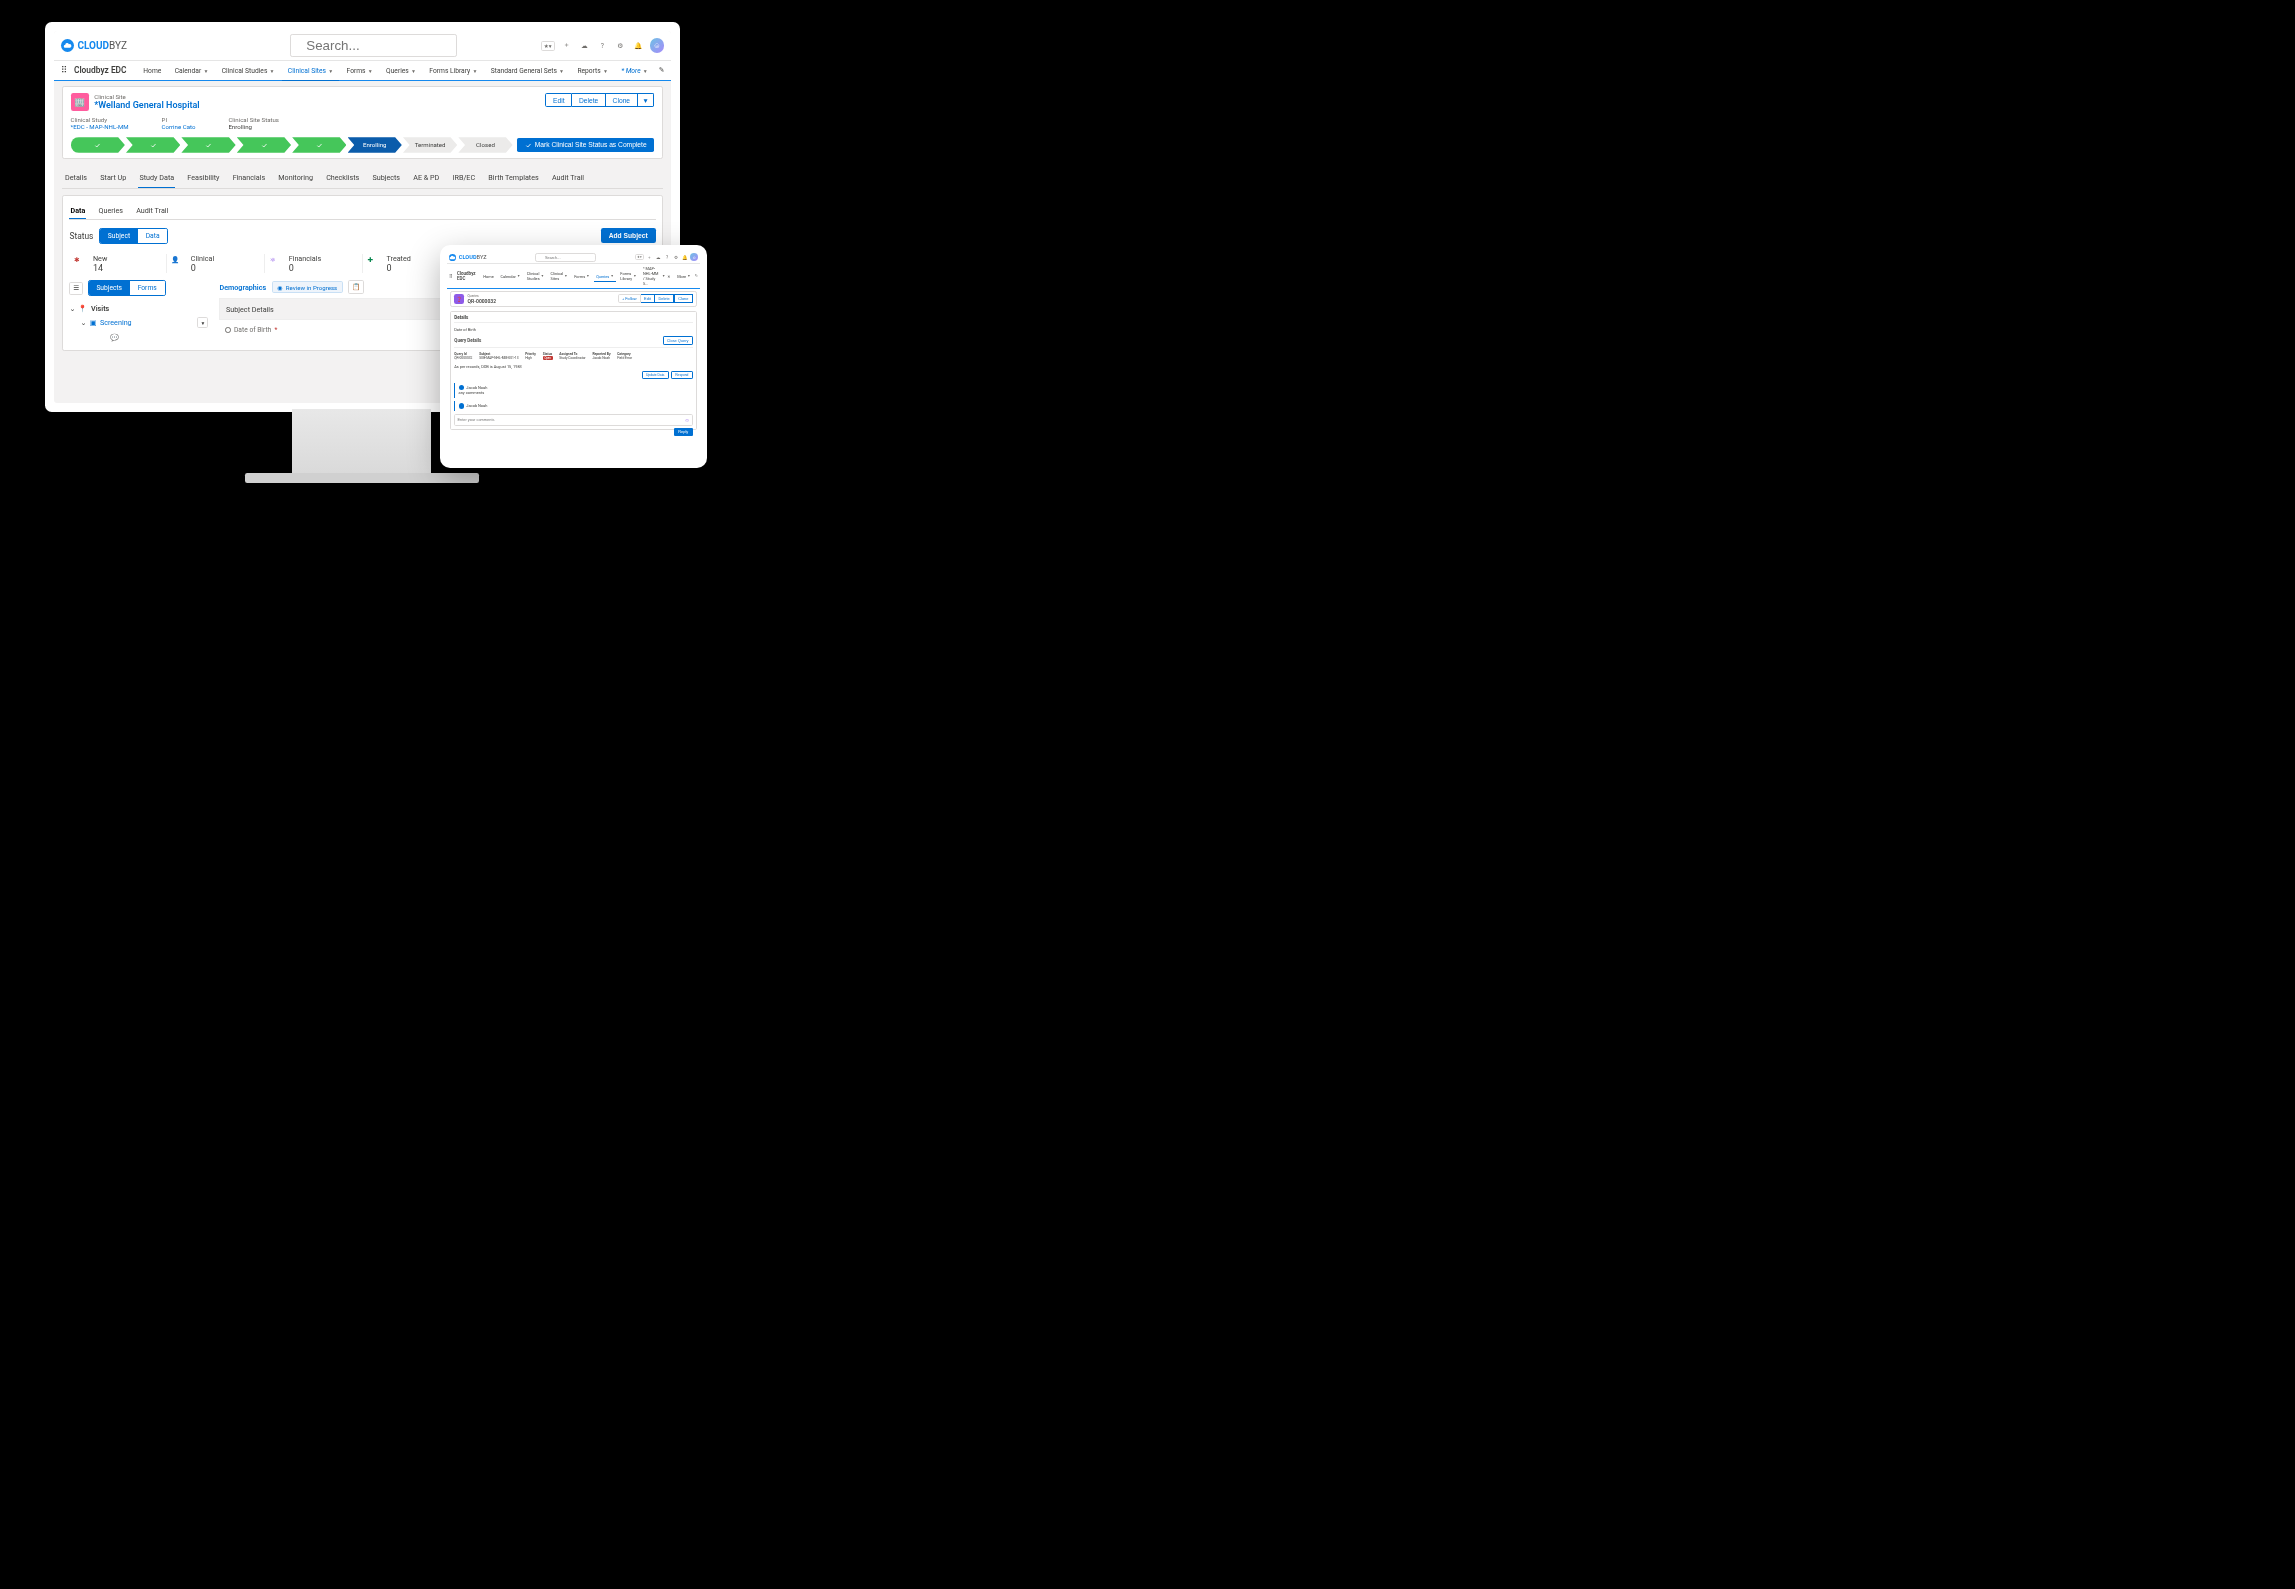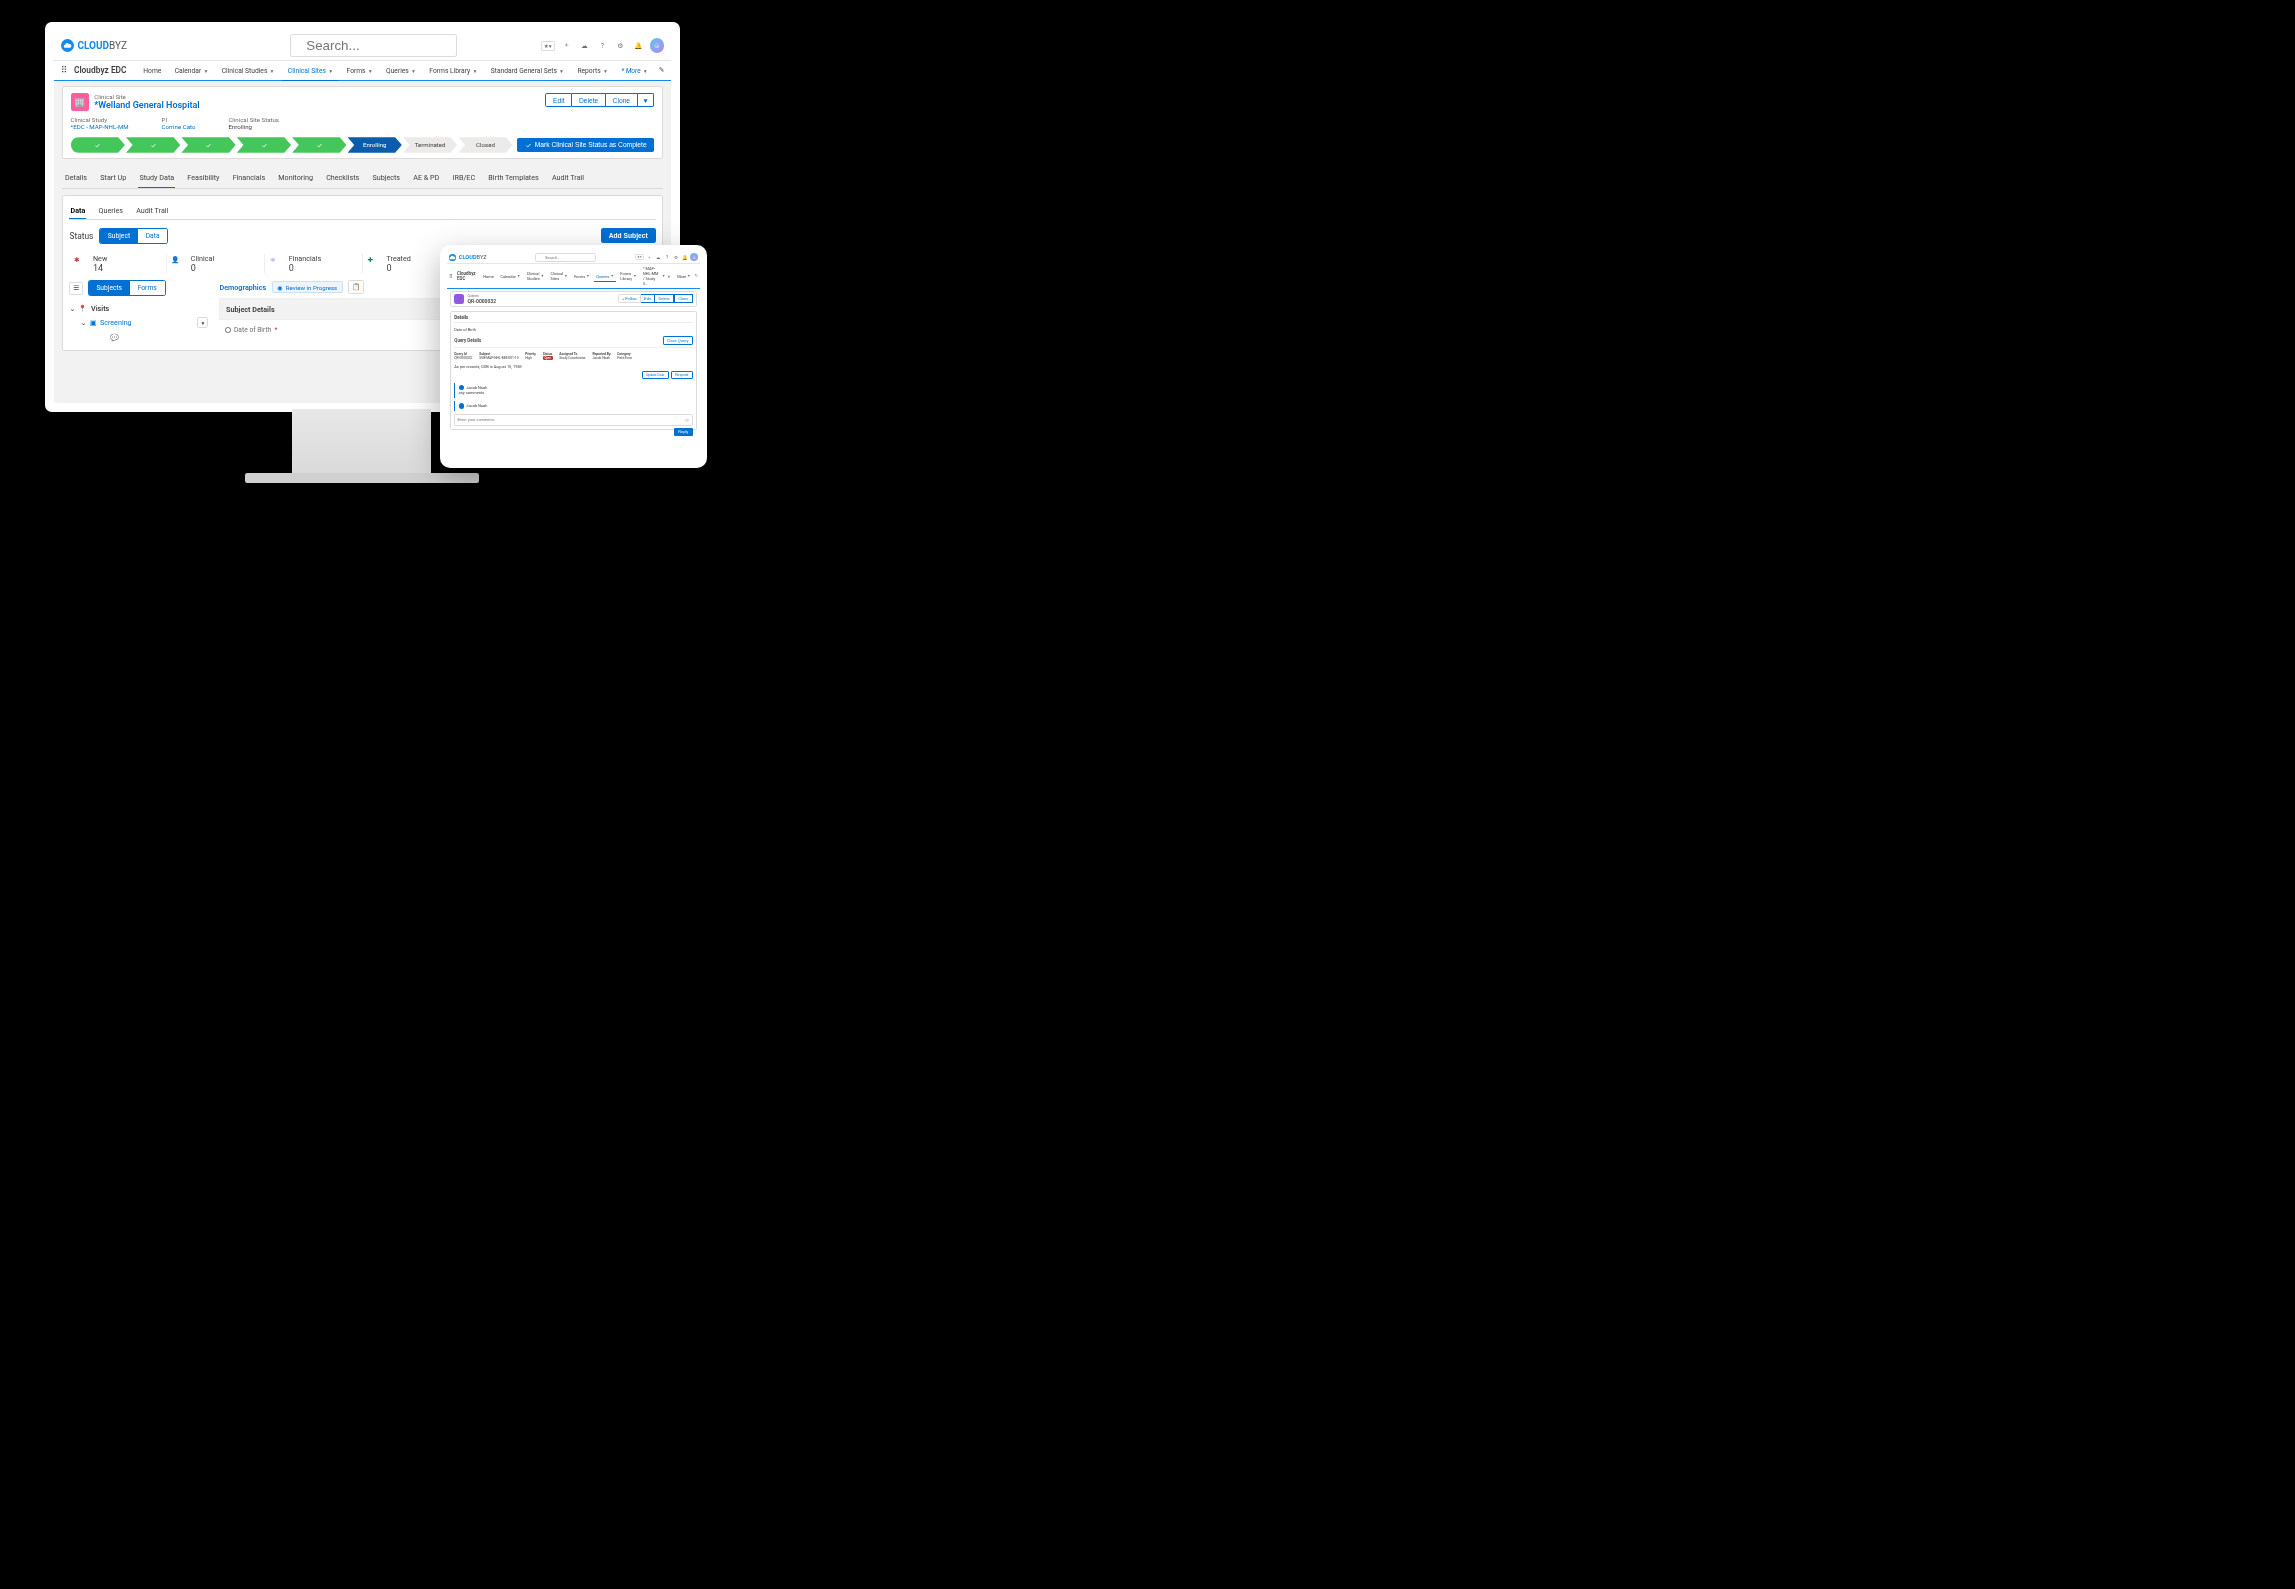--- a/index.html
+++ b/index.html
@@ -96,21 +96,21 @@
 .pin { color:#706e6b;}
 .screening { color: #0070d2; }
 .sq-btn { border:0.6px solid #dddbda; border-radius:1.7px; width:11px; height:11px; display:flex;align-items:center;justify-content:center;font-size:5.6px;margin-left:auto;cursor:pointer;}
 .chat-ico { color:#ff6b35; margin-left:16.7px;}
 
 .right-col { flex: 1; }
 .form-hdr { display: flex; align-items: center; gap: 5.6px; margin-bottom:4.5px;}
 .form-hdr .demo { color: #0070d2; font-weight: 600; font-size:7.2px;}
 .review { background: #eef4fb; color: #0070d2; border: 0.6px solid #c9e0f5; border-radius: 1.7px; padding: 1.7px 4.5px; font-size: 6.1px; display:flex; gap:3.3px; align-items:center;}
 .clip { color:#0070d2; border:0.6px solid #dddbda; border-radius:1.7px; padding:1.7px 2.8px;}
-.subj-det { background: #f3f2f2; padding: 5.6px; font-weight: 700; font-size:7.2px; border:0.6px solid #eee; margin-top:2.2px;}
+.subj-det { background: #f3f2f2; padding: 5.6px; font-weight: 400; font-size:7.2px; border:0.6px solid #eee; margin-top:2.2px;}
 .form-field { padding: 5.6px 0 0 5.6px; display:flex; align-items:center; gap:3.3px; color:#706e6b;}
 .dot { width:5.6px;height:5.6px;border:1.1px solid #706e6b; border-radius:50%;}
 .req { color:#c23934;}
 
 
 .tablet { position: absolute; top: 245px; left: 440px; width: 267px; height: 223px; background: #fff; border-radius: 10px; box-shadow: 0 11px 33px rgba(0,0,0,.3); padding: 6.7px; font-size: 4.5px; color: #3e3e3c; overflow:hidden;}
 .tablet .hdr { padding: 1.1px 2.2px; gap: 3.3px; }
 .tablet .logo { font-size: 5.6px; }
 .tablet .logo-mark { width: 6.7px; height: 6.7px; }
 .tablet .search { width: 61px; padding: 1.1px 3.3px 1.1px 9px; font-size: 3.9px; }

